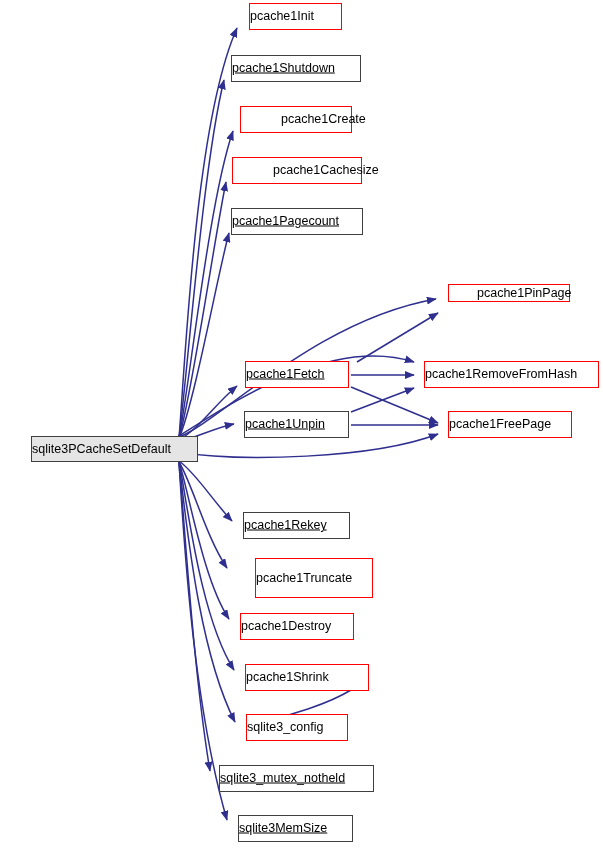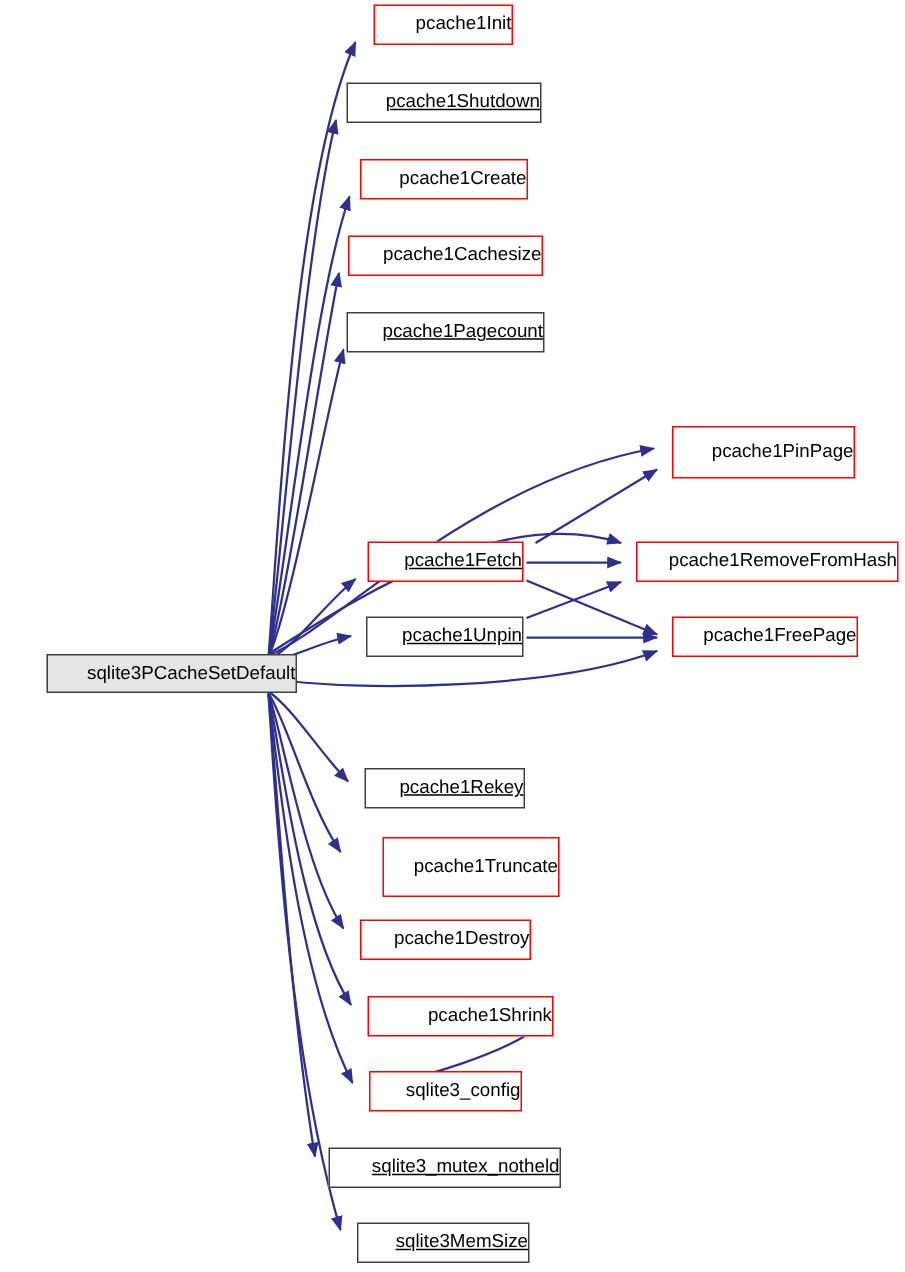--- a/index.html
+++ b/index.html
@@ -1,19 +1,19 @@
 <!DOCTYPE html>
 <html><head>
 <meta charset="utf-8">
 <style>
   html,body{margin:0;padding:0;background:#ffffff;}
   body{font-family:"Liberation Sans",sans-serif;}
   #canvas{position:relative;width:603px;height:848px;background:#ffffff;overflow:hidden;}
   svg.edges{position:absolute;left:0;top:0;width:603px;height:848px;}
-  .node{position:absolute;box-sizing:border-box;display:flex;align-items:center;justify-content:flex-end;
+  .node{position:absolute;box-sizing:border-box;display:flex;align-items:center;justify-content:flex-start;
         font-size:12.5px;line-height:1;color:#000000;white-space:nowrap;background:#ffffff;}
   .node.red{border:1.6px solid #ff0000;}
   .node.black{border:1.6px solid #404040;text-decoration:underline;}
   .node.root{border:1.6px solid #404040;background:#e5e5e5;margin-left:25px;}
   .node span{display:block;transform:translateY(-0.5px);}
 </style>
 </head>
 <body>
 
 <div id="canvas">
@@ -61,27 +61,27 @@
       </div>
       <div class="node red" style="left: 249px; top: 3px; width: 93px; height: 27px;">
         <span>pcache1Init</span>
       </div>
       <div class="node black" style="left: 231px; top: 55px; width: 130px; height: 27px;">
         <span>pcache1Shutdown</span>
       </div>
       <div class="node red" style="left: 240px; top: 106px; width: 112px; height: 27px; padding-left: 40px;">
         <span>pcache1Create</span>
       </div>
-      <div class="node red" style="left: 232px; top: 157px; width: 130px; height: 27px;">
+      <div class="node red" style="left: 232px; top: 157px; width: 130px; height: 27px; padding-left: 40px;">
         <span>pcache1Cachesize</span>
       </div>
       <div class="node black" style="left: 231px; top: 208px; width: 132px; height: 27px;">
         <span>pcache1Pagecount</span>
       </div>
-      <div class="node red" style="left: 448px; top: 284px; width: 122px; height: 35px;">
+      <div class="node red" style="left: 448px; top: 284px; width: 122px; height: 18px; padding-left: 28px;">
         <span>pcache1PinPage</span>
       </div>
       <div class="node red" style="left: 245px; top: 361px; width: 104px; height: 27px; text-decoration: underline;">
         <span>pcache1Fetch</span>
       </div>
       <div class="node red" style="left: 424px; top: 361px; width: 175px; height: 27px;">
         <span>pcache1RemoveFromHash</span>
       </div>
       <div class="node black" style="left: 244px; top: 411px; width: 105px; height: 27px;">
         <span>pcache1Unpin</span>

